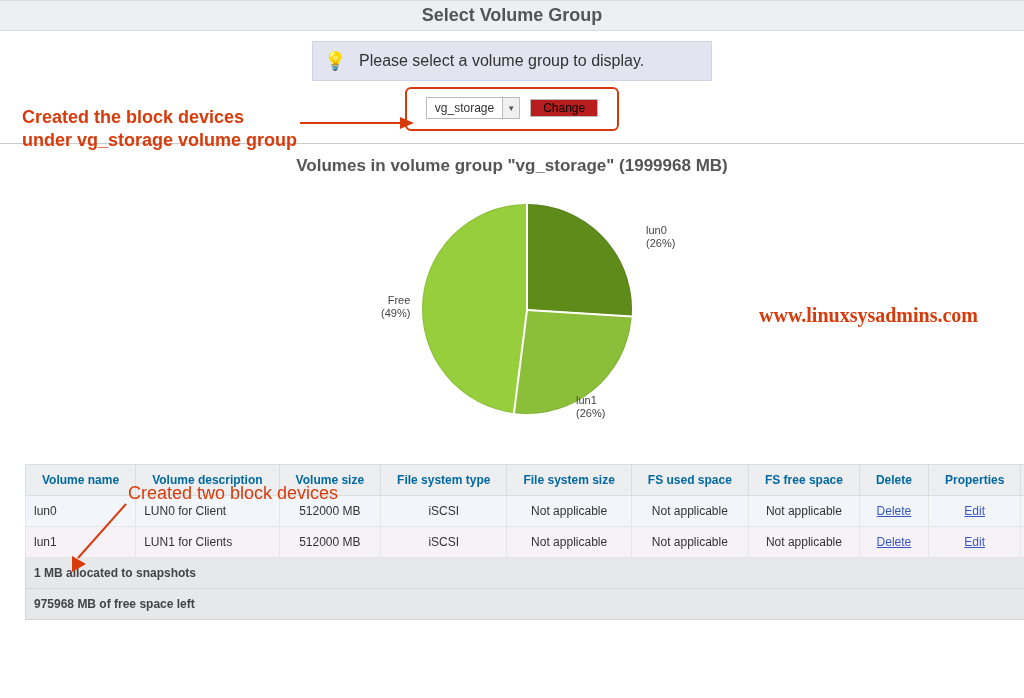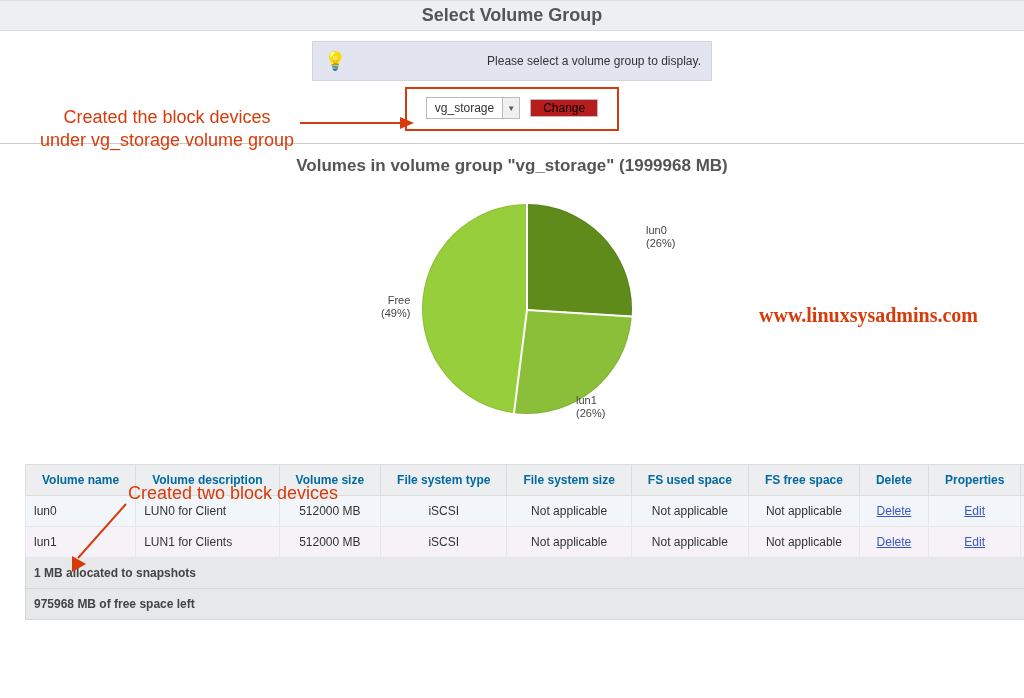--- a/index.html
+++ b/index.html
@@ -39,29 +39,29 @@
     min-height: 40px;
   }
   .info-banner .bulb {
     width: 26px;
     text-align:center;
     font-size: 18px;
     margin-right: 10px;
   }
   .info-banner .msg {
     flex:1;
-    text-align:right;
-    font-size: 12px;
+    text-align:left;
+    font-size: 16px;
     color:#333;
   }
   .vg-select-wrap {
     width: 214px;
     margin: 0 auto 12px auto;
     border: 2px solid #d83b0b;
-    border-radius: 0;
+    border-radius: 6px;
     padding: 8px 10px 10px 10px;
     display:flex;
     justify-content:center;
     align-items:center;
     gap:10px;
   }
   .vg-select {
     display:inline-flex;
     border:1px solid #bbb;
     background:#fff;
@@ -136,21 +136,21 @@
     font-size: 20px;
     font-weight:bold;
   }
   .anno {
     position:absolute;
     color:#d83b0b;
     font-family: "Comic Sans MS", "Comic Sans", cursive, sans-serif;
     font-size: 18px;
     line-height:1.25;
   }
-  .anno1 { left: 22px; top: 106px; width: 290px; text-align:center;}
+  .anno1 { left: 22px; top: 106px; width: 290px; text-align:left;font-weight:bold;}
   .anno2 { left: 128px; top: 482px;}
   .arrow { position:absolute; pointer-events:none;}
   
   .vol-table {
     width: calc(100% - 50px);
     margin: 10px 25px 0 25px;
     border-collapse: collapse;
     font-size: 12px;
   }
   .vol-table th {

